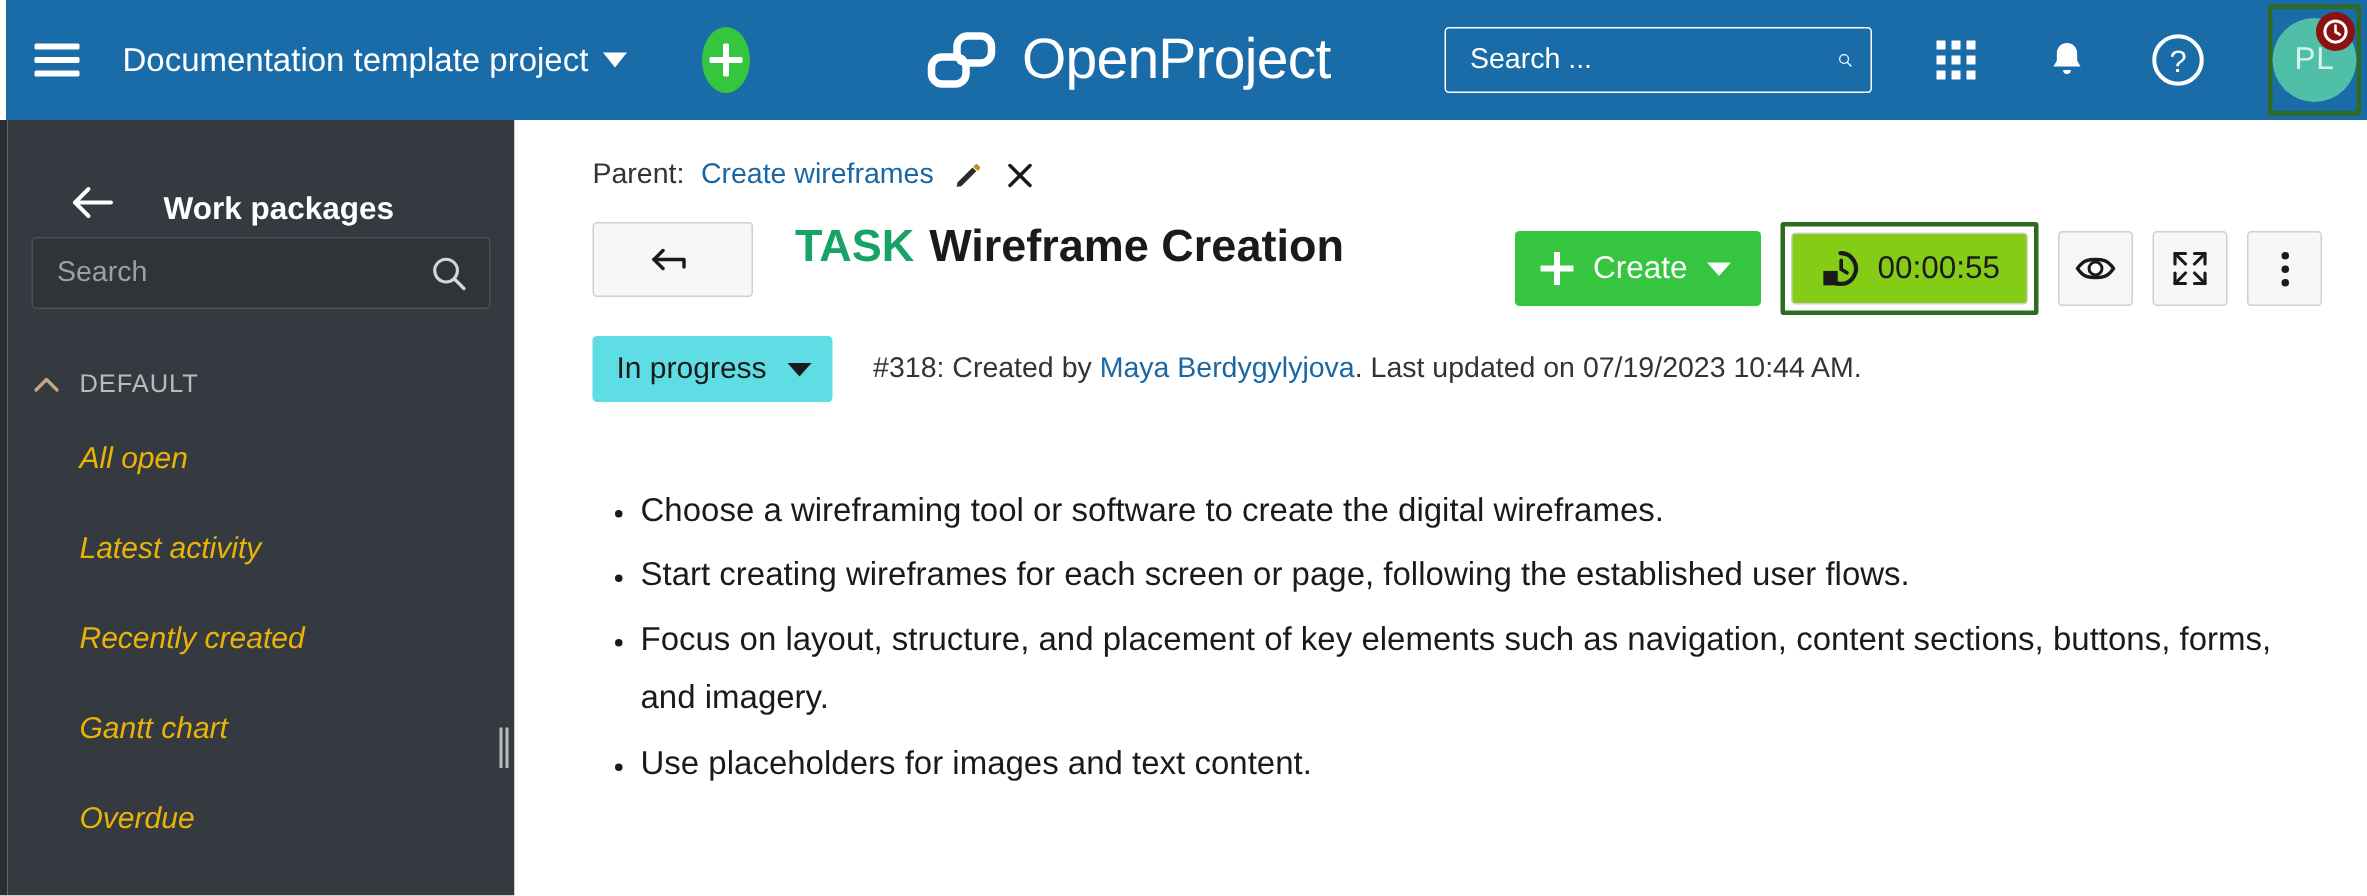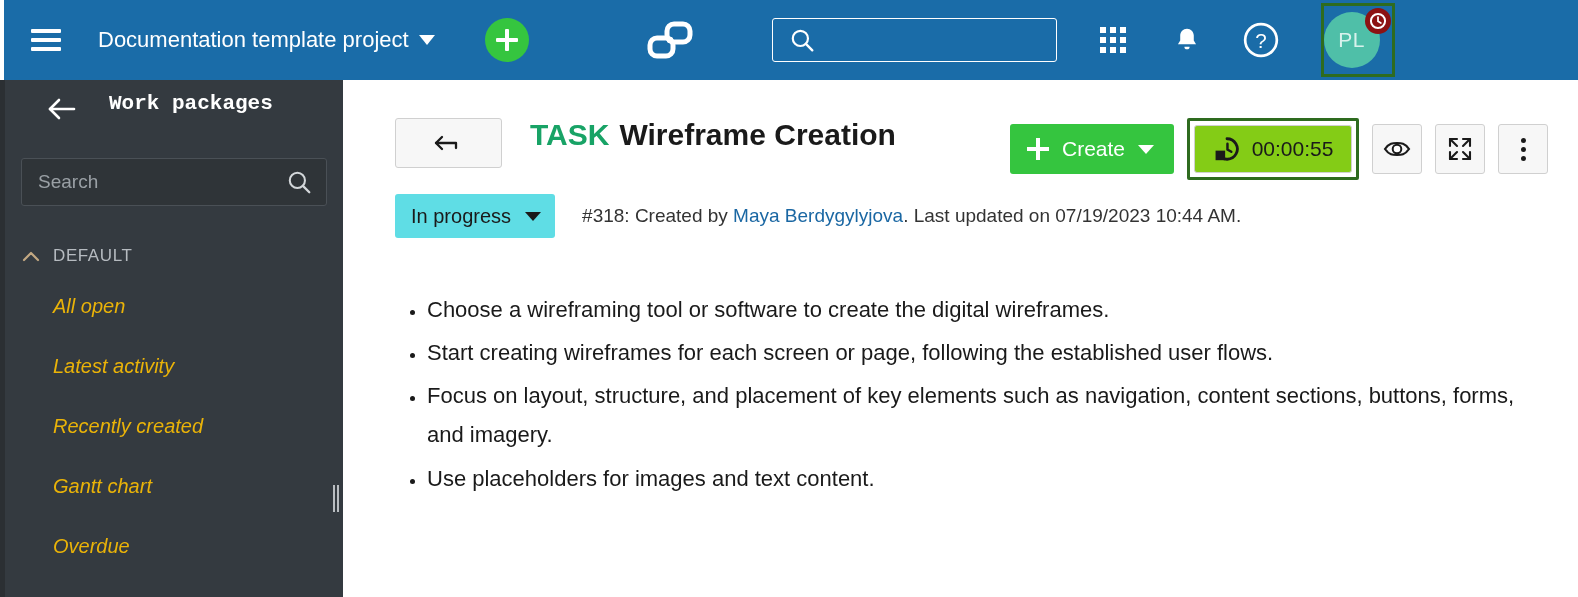--- a/index.html
+++ b/index.html
@@ -96,21 +96,21 @@
     position: absolute; top: 80px; left: 0; width: 5px; height: 517px;
     background: #2B2F33;
   }
   .sidebar {
     position: absolute; top: 80px; left: 5px;
     width: 338px; height: 517px;
     background: #343A40;
     overflow: hidden;
   }
   .sb-head {
-    display: flex; align-items: flex-start; height: 60px; padding: 0 16px; margin-top: 12px; font-family: Liberation Mono, monospace;
+    display: flex; align-items: flex-end; height: 60px; padding: 0 16px; margin-top: 12px;
   }
   .back-arrow {
     width: 34px; height: 34px; display: flex; align-items: center; justify-content: center;
     cursor: pointer; margin-left: 24px;
   }
   .sb-title { color: #ffffff; font-size: 21px; font-weight: bold; margin-left: 30px; }
 
   .sb-search {
     margin: 6px 16px 0 16px; height: 48px;
     background: #2F3438; border: 1px solid #4A5056; border-radius: 3px;
@@ -227,23 +227,25 @@
     <div class="add-btn"></div>
 
     <div class="brand">
       <svg width="52" height="44" viewBox="0 0 52 44">
         <g fill="none" stroke="#ffffff" stroke-width="5">
           <path d="M30 6 h9 a7 7 0 0 1 7 7 v4 a7 7 0 0 1 -7 7 h-9 a7 7 0 0 1 -7 -7 v-4 a7 7 0 0 1 7 -7 z"></path>
           <path d="M22 38 h-9 a7 7 0 0 1 -7 -7 v-4 a7 7 0 0 1 7 -7 h9 a7 7 0 0 1 7 7 v4 a7 7 0 0 1 -7 7 z"></path>
         </g>
         <circle cx="26" cy="22" r="3.2" fill="#ffffff"></circle>
       </svg>
+      <span class="brand-text">OpenProject</span>
     </div>
 
     <div class="hdr-search">
+      <input class="hdr-search-input" type="text" placeholder="Search ..." style="">
       <svg width="26" height="26" viewBox="0 0 24 24">
         <circle cx="10.5" cy="10.5" r="7" fill="none" stroke="#fff" stroke-width="2"></circle>
         <line x1="15.6" y1="15.6" x2="21.5" y2="21.5" stroke="#fff" stroke-width="2.2" stroke-linecap="round"></line>
       </svg>
     </div>
 
     <div class="hdr-icons">
       <div class="hdr-icon">
         <div class="grid-icon">
             <span></span>
@@ -329,20 +331,36 @@
     </div>
   </div>
 
   <div class="sb-handle">
       <i></i>
       <i></i>
     </div>
 
   <div class="main">
 
+    <div class="parent-row">
+      <span class="parent-label">Parent:</span>
+      <span class="parent-link">Create wireframes</span>
+      <span class="icon-btn-sm">
+        <svg width="20" height="20" viewBox="0 0 24 24">
+          <path d="M4 17.5 16 5.5l3 3L7 20.5 3.3 21z" fill="#2b2b2b"></path>
+          <path d="M16.6 4.9l1.5-1.5a1.6 1.6 0 0 1 2.3 0l1.2 1.2a1.6 1.6 0 0 1 0 2.3l-1.5 1.5z" fill="#c98a2e"></path>
+        </svg>
+      </span>
+      <span class="icon-btn-sm">
+        <svg width="20" height="20" viewBox="0 0 24 24">
+          <line x1="4" y1="4" x2="20" y2="20" stroke="#1A1A1A" stroke-width="2.8" stroke-linecap="round"></line>
+          <line x1="20" y1="4" x2="4" y2="20" stroke="#1A1A1A" stroke-width="2.8" stroke-linecap="round"></line>
+        </svg>
+      </span>
+    </div>
 
     <div class="title-row">
       <div class="back-box">
         <svg width="30" height="20" viewBox="0 0 30 20">
           <polyline points="8,4 2,10 8,16" fill="none" stroke="#1A1A1A" stroke-width="2.3" stroke-linecap="round" stroke-linejoin="round"></polyline>
           <path d="M2 10 h20 v5" fill="none" stroke="#1A1A1A" stroke-width="2.3" stroke-linecap="round" stroke-linejoin="round"></path>
         </svg>
       </div>
 
       <div class="wp-title">

